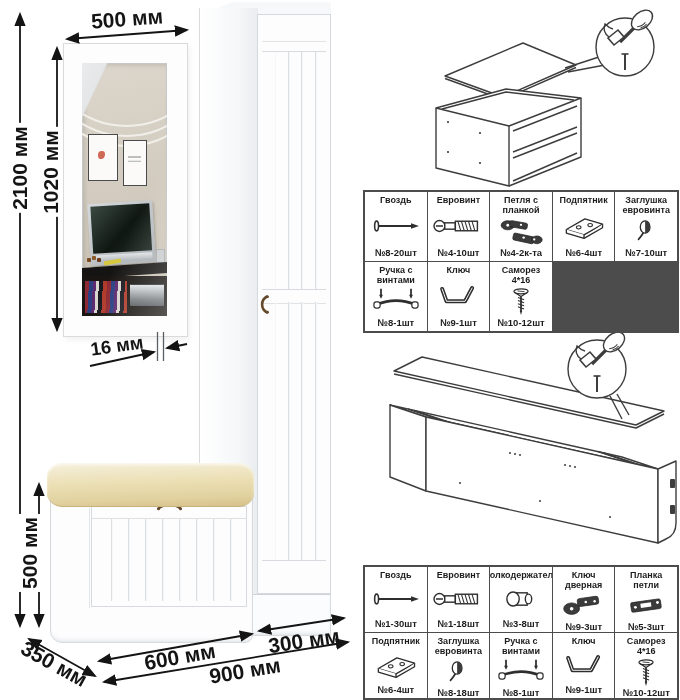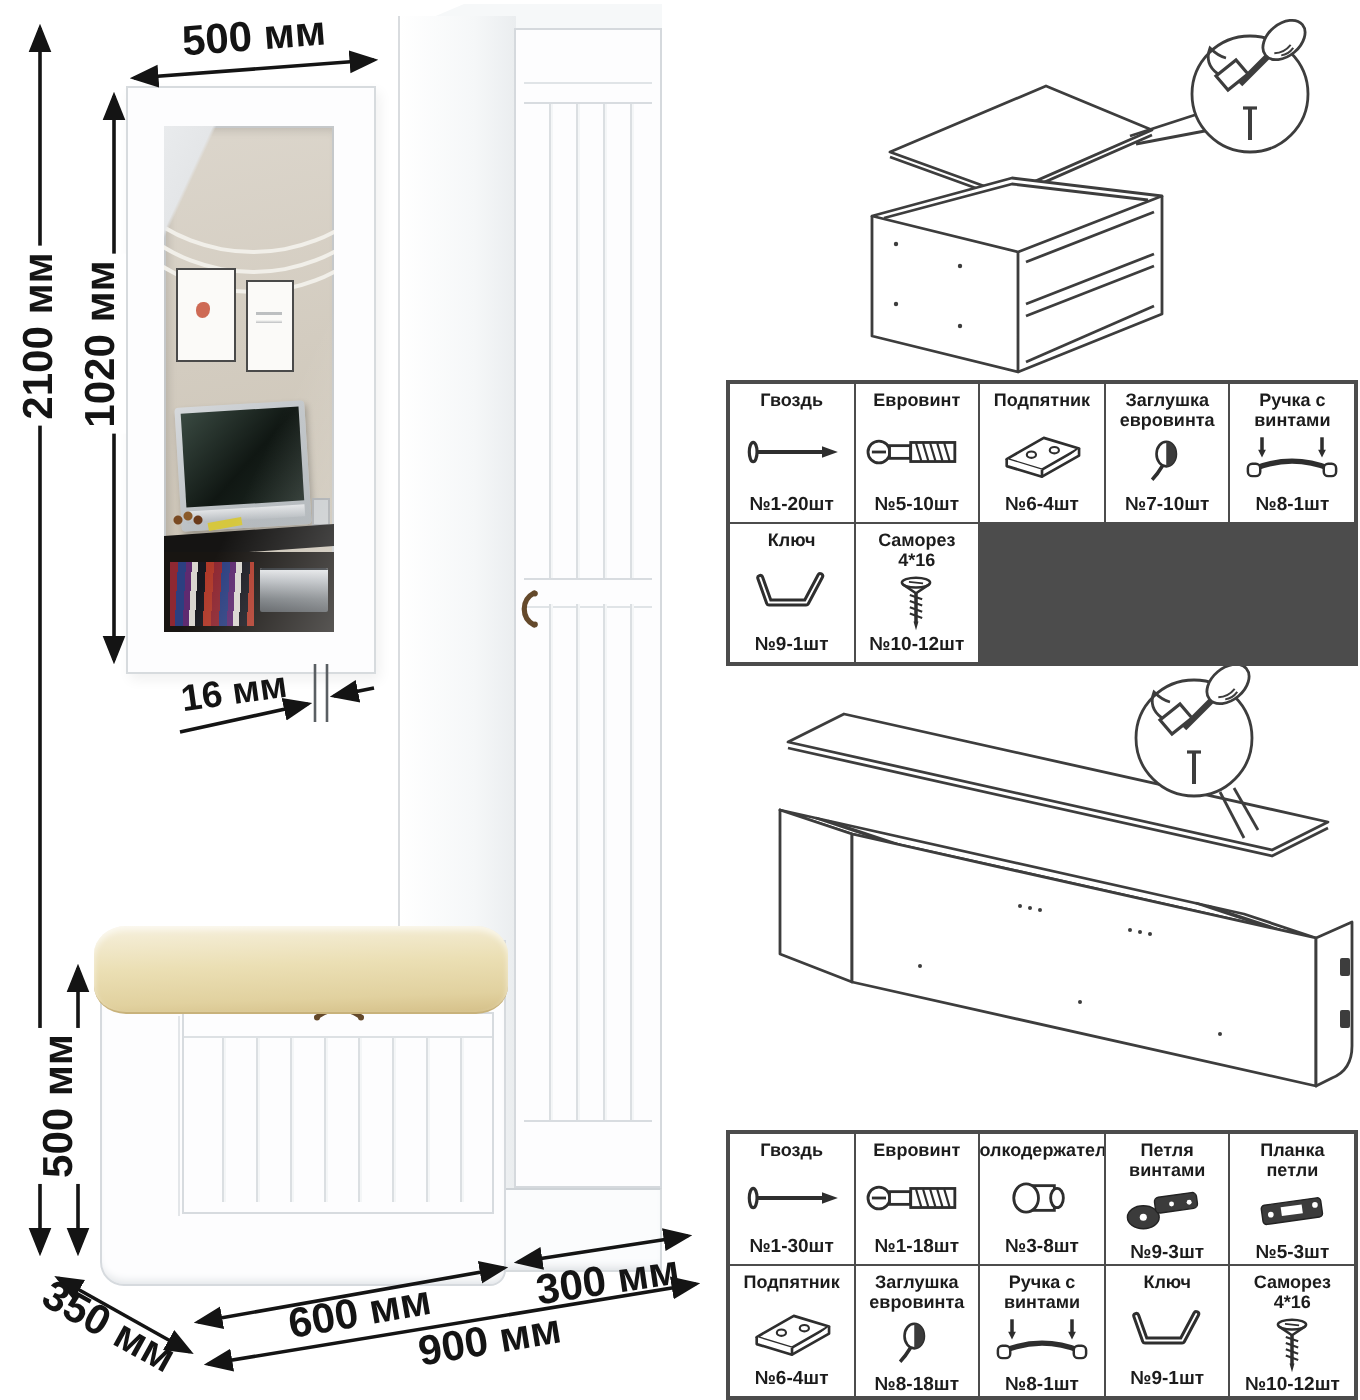--- a/index.html
+++ b/index.html
@@ -338,28 +338,35 @@
     </g>
     <use href="#hammer-g" transform="translate(265,47)"></use>
   </svg>
 
   <div class="htable t1">
     <div class="hcell">
       <div class="pname">Гвоздь</div>
       <svg class="picon" viewBox="0 0 60 34">
           <use href="#sym-nail"></use>
         </svg>
-      <div class="pqty">№1-20шт</div>
+      <div class="pqty">№8-20шт</div>
     </div>
     <div class="hcell">
       <div class="pname">Евровинт</div>
       <svg class="picon" viewBox="0 0 60 34">
           <use href="#sym-euroscrew"></use>
         </svg>
-      <div class="pqty">№5-10шт</div>
+      <div class="pqty">№4-10шт</div>
+    </div>
+    <div class="hcell">
+      <div class="pname">Петля с планкой</div>
+      <svg class="picon" viewBox="0 0 60 34">
+          <use href="#sym-hingeplate"></use>
+        </svg>
+      <div class="pqty">№4-2к-та</div>
     </div>
     <div class="hcell">
       <div class="pname">Подпятник</div>
       <svg class="picon" viewBox="0 0 60 34">
           <use href="#sym-footplate"></use>
         </svg>
       <div class="pqty">№6-4шт</div>
     </div>
     <div class="hcell">
       <div class="pname">Заглушка евровинта</div>
@@ -438,21 +445,21 @@
       <div class="pqty">№1-18шт</div>
     </div>
     <div class="hcell">
       <div class="pname">Полкодержатель</div>
       <svg class="picon" viewBox="0 0 60 34">
           <use href="#sym-shelfpin"></use>
         </svg>
       <div class="pqty">№3-8шт</div>
     </div>
     <div class="hcell">
-      <div class="pname">Петля винтами</div>
+      <div class="pname">Ключ дверная</div>
       <svg class="picon" viewBox="0 0 60 34">
           <use href="#sym-doorhinge"></use>
         </svg>
       <div class="pqty">№9-3шт</div>
     </div>
     <div class="hcell">
       <div class="pname">Планка петли</div>
       <svg class="picon" viewBox="0 0 60 34">
           <use href="#sym-hingebar"></use>
         </svg>

